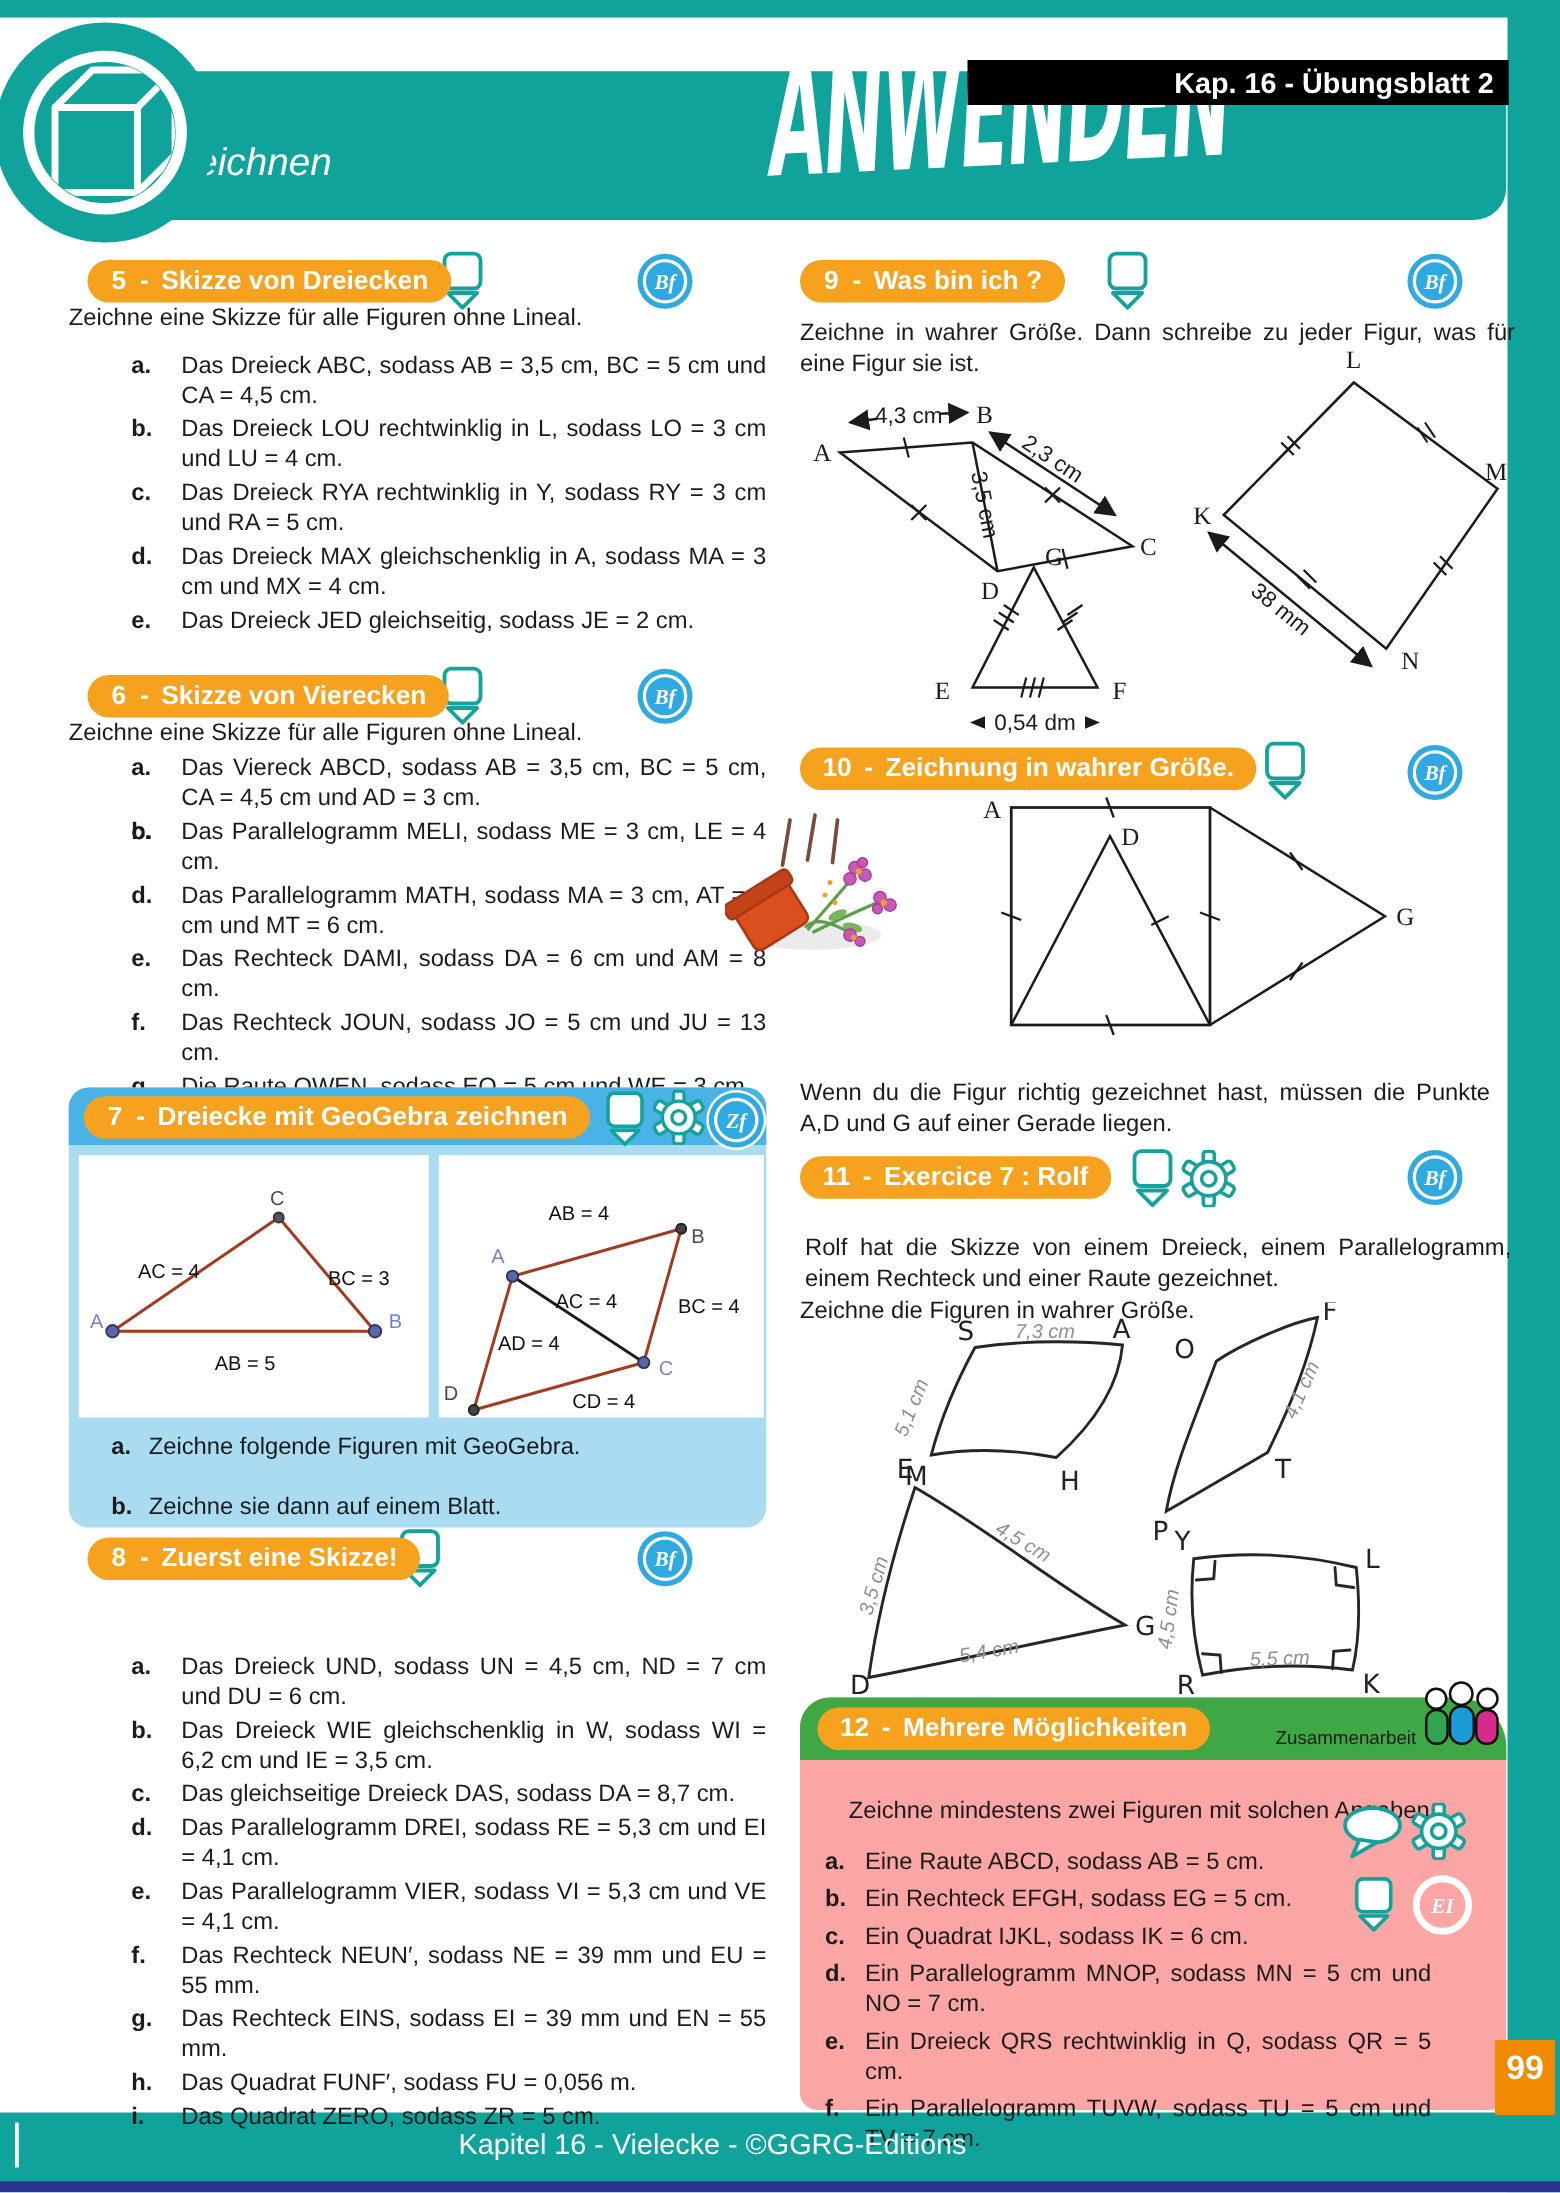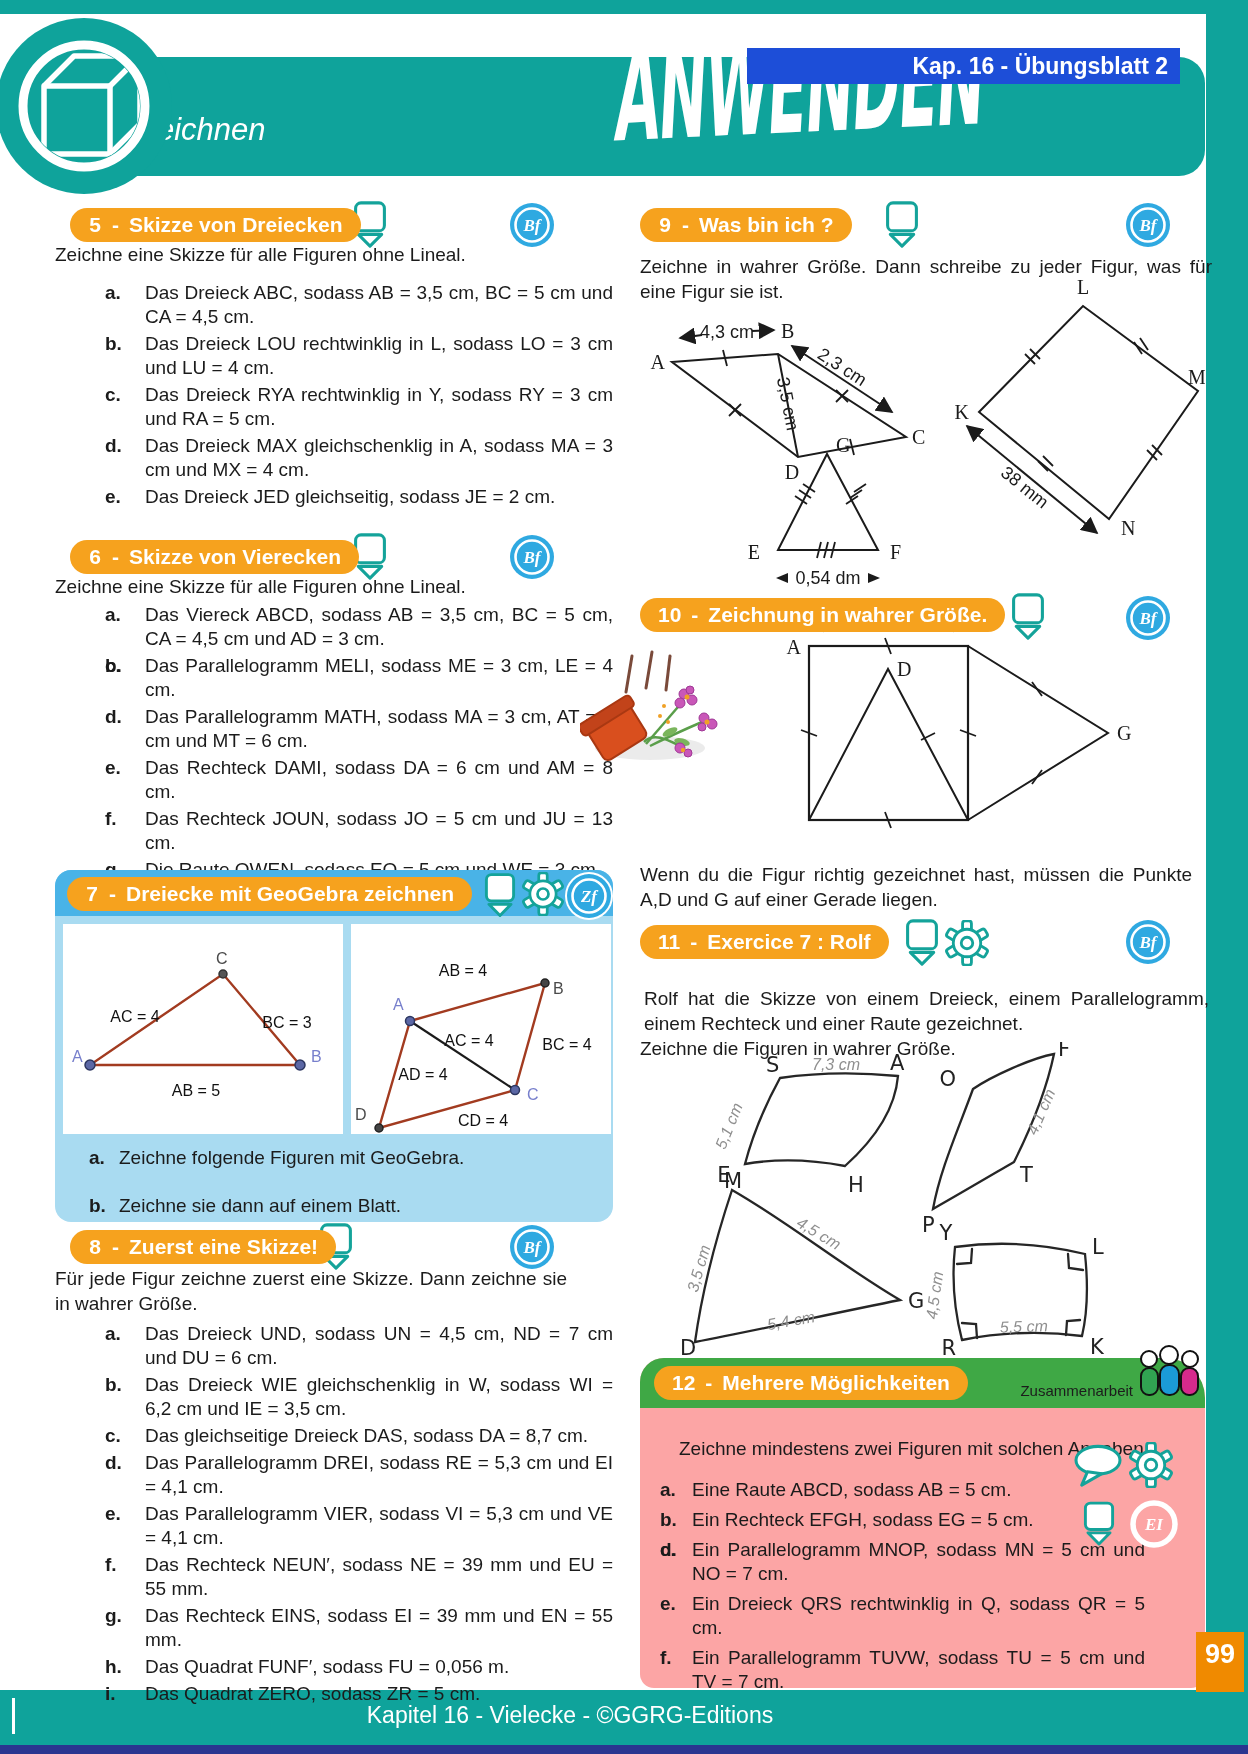--- a/index.html
+++ b/index.html
@@ -8,21 +8,21 @@
   .abs{position:absolute;}
   
   .band-top{left:0;top:0;width:1248px;height:14px;background:#0FA39B;}
   .band-right{left:1206px;top:0;width:42px;height:1754px;background:#0FA39B;}
   .footer-band{left:0;top:1690px;width:1248px;height:64px;background:#0FA39B;}
   .footer-navy{left:0;top:1745px;width:1248px;height:9px;background:#2A3590;}
   .footer-tick{left:12px;top:1698px;width:3px;height:36px;background:#fff;}
   
   .header-block{left:100px;top:57px;width:1105px;height:119px;background:#0FA39B;border-radius:26px;z-index:1;}
   .topic{left:138px;top:112px;font-size:31px;font-style:italic;color:#fff;z-index:3;}
-  .chapter-badge{left:747px;top:48px;width:433px;height:36px;background:#1d4ed8;color:#fff;
+  .chapter-badge{left:774px;top:48px;width:433px;height:36px;background:#000000;color:#fff;
      font-weight:bold;font-size:23px;line-height:36px;text-align:right;padding-right:12px;box-sizing:border-box;z-index:6;}
   .anw-clip{left:590px;top:12px;width:580px;height:168px;overflow:hidden;z-index:4;}
   .anwenden{position:absolute;left:30px;top:8px;font-family:"DejaVu Sans",sans-serif;font-weight:bold;
      font-size:72px;color:#fff;transform:scaleY(1.8) scaleX(.8) skewX(-8deg) rotate(-1.2deg);
      transform-origin:left top;letter-spacing:-2px;white-space:nowrap;}
   
   .pill{display:inline-flex;align-items:center;gap:10px;height:34px;background:#F6A21E;border-radius:17px;
         padding:0 18px;color:#fff;font-weight:bold;font-size:21px;white-space:nowrap;z-index:5;}
   .pnum{min-width:14px;text-align:center;}
   
@@ -330,21 +330,20 @@
     <span>-</span>
     <span>Zuerst eine Skizze!</span>
   </div>
   <svg class="abs" style="left:318px;top:1222px" width="36" height="49">
       <use href="#sym-pen"></use>
     </svg>
   <svg class="abs" style="left:508px;top:1223px" width="48" height="48">
     <use href="#sym-badge"></use>
       <text x="24" y="30" text-anchor="middle" class="badge-txt">Bf</text>
   </svg>
-  <p class="abs intro" style="left:55px;top:1266px;width:512px;margin:0">Für jede Figur zeichne zuerst eine Skizze. Dann zeichne sie in wahrer Größe.</p>
   <div class="abs items tight" style="left:55px;top:1322px;width:558px">
       <div class="item">
         <span class="ikey">a.</span>
         <span class="itext">Das Dreieck UND, sodass UN = 4,5 cm, ND = 7 cm und DU = 6 cm.</span>
       </div>
       <div class="item">
         <span class="ikey">b.</span>
         <span class="itext">Das Dreieck WIE gleichschenklig in W, sodass WI = 6,2 cm und IE = 3,5 cm.</span>
       </div>
       <div class="item">
@@ -564,20 +563,21 @@
         <div class="item">
           <span class="ikey">a.</span>
           <span class="itext">Eine Raute ABCD, sodass AB = 5 cm.</span>
         </div>
         <div class="item">
           <span class="ikey">b.</span>
           <span class="itext">Ein Rechteck EFGH, sodass EG = 5 cm.</span>
         </div>
         <div class="item">
           <span class="ikey">c.</span>
+          <span class="itext">Ein Quadrat IJKL, sodass IK = 6 cm.</span>
         </div>
         <div class="item">
           <span class="ikey">d.</span>
           <span class="itext">Ein Parallelogramm MNOP, sodass MN = 5 cm und NO = 7 cm.</span>
         </div>
         <div class="item">
           <span class="ikey">e.</span>
           <span class="itext">Ein Dreieck QRS rechtwinklig in Q, sodass QR = 5 cm.</span>
         </div>
         <div class="item">

